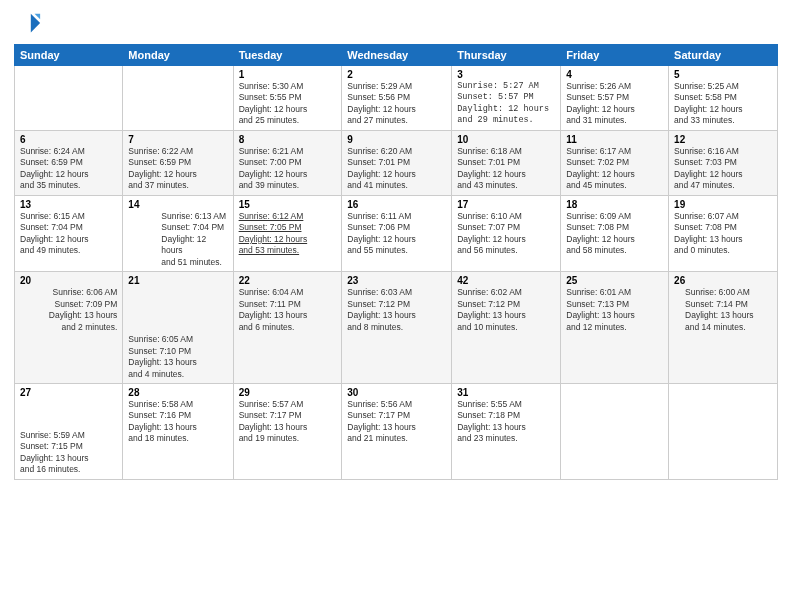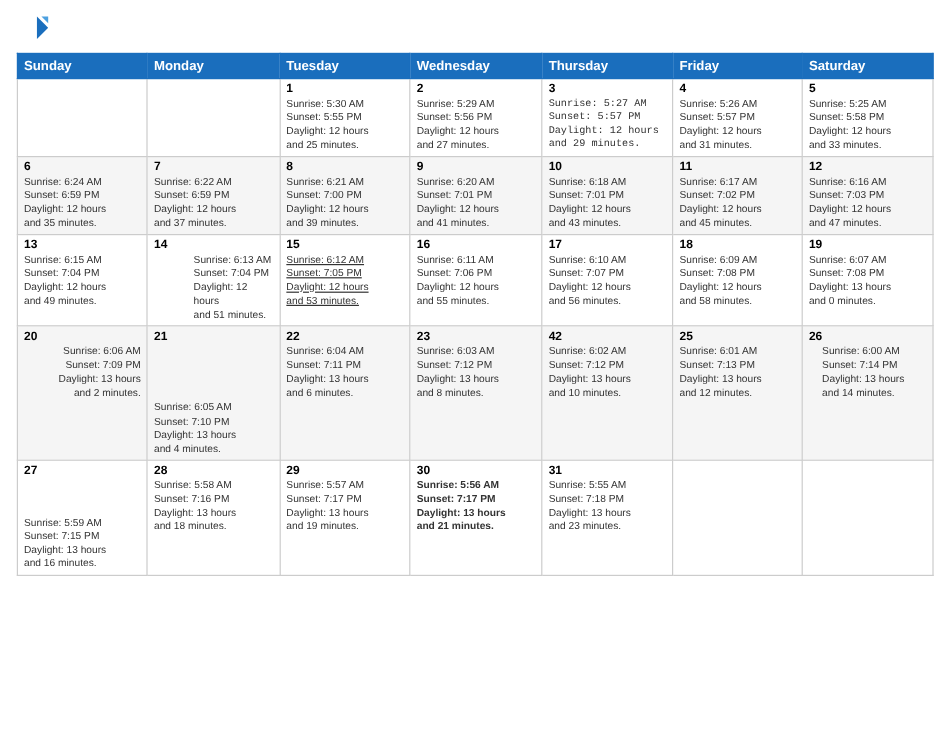--- a/index.html
+++ b/index.html
@@ -343,21 +343,21 @@
           </td>
           <td>
             <div class="day-num">29</div>
             <div class="day-info" style="white-space: pre-line;">Sunrise: 5:57 AM
 Sunset: 7:17 PM
 Daylight: 13 hours
 and 19 minutes.</div>
           </td>
           <td>
             <div class="day-num">30</div>
-            <div class="day-info" style="white-space: pre-line; font-weight: bold;">Sunrise: 5:56 AM
+            <div class="day-info" style="white-space: pre-line;">Sunrise: 5:56 AM
 Sunset: 7:17 PM
 Daylight: 13 hours
 and 21 minutes.</div>
           </td>
           <td>
             <div class="day-num">31</div>
             <div class="day-info" style="white-space: pre-line;">Sunrise: 5:55 AM
 Sunset: 7:18 PM
 Daylight: 13 hours
 and 23 minutes.</div>

